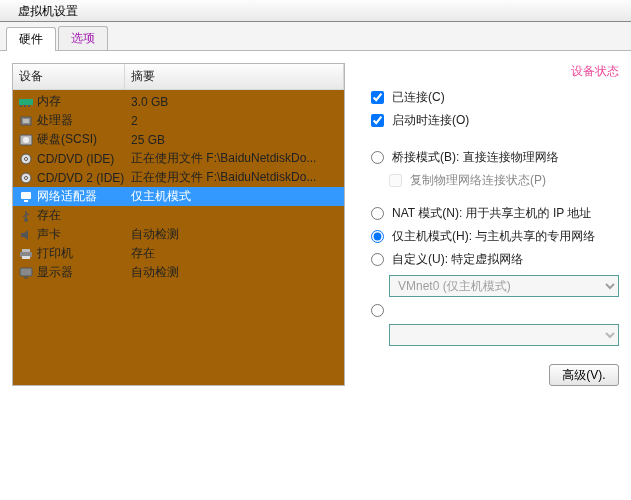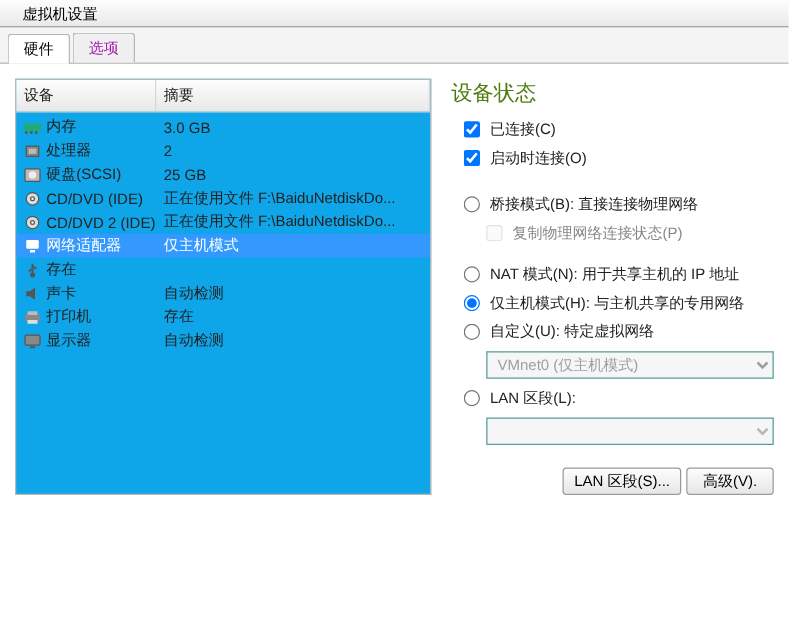--- a/index.html
+++ b/index.html
@@ -43,21 +43,21 @@
   top: 1px;
 }
 .content {
   display: flex;
   padding: 12px;
   gap: 12px;
 }
 .left-panel {
   width: 342px;
   border: 1px solid #b7b7b7;
-  background: #0ea5e9;
+  background: #a16207;
 }
 .list-header {
   display: flex;
   background: linear-gradient(#fdfdfd, #e8e8e8);
   border-bottom: 1px solid #d8d8d8;
   font-size: 12px;
 }
 .list-header .col {
   padding: 4px 6px;
   border-right: 1px solid #d8d8d8;
@@ -94,23 +94,24 @@
   flex: 1;
   overflow: hidden;
   white-space: nowrap;
   text-overflow: ellipsis;
 }
 .right-panel {
   flex: 1;
   padding-left: 4px;
 }
 .group-title {
-  font-size: 17px;
-  color: #4d7c0f;
+  font-size: 12px;
+  color: #ec4899;
   margin-bottom: 6px;
+  text-align: right;
 }
 .group {
   margin-bottom: 14px;
 }
 .checkbox-row, .radio-row {
   display: flex;
   align-items: center;
   padding: 3px 0 3px 10px;
   gap: 4px;
 }
@@ -332,28 +333,26 @@
         <label>自定义(U): 特定虚拟网络</label>
       </div>
       <div class="select-row">
         <select disabled="">
           <option>VMnet0 (仅主机模式)</option>
         </select>
       </div>
 
       <div class="radio-row">
         <input type="radio" name="net" style="">
-        <label>LAN 区段(L):</label>
       </div>
       <div class="select-row lan-select">
         <select disabled="">
           <option></option>
         </select>
       </div>
     </div>
 
     <div class="button-row">
-      <button class="win-btn">LAN 区段(S)...</button>
       <button class="win-btn">高级(V).</button>
     </div>
 
   </div>
 </div>
 
 </body></html>

